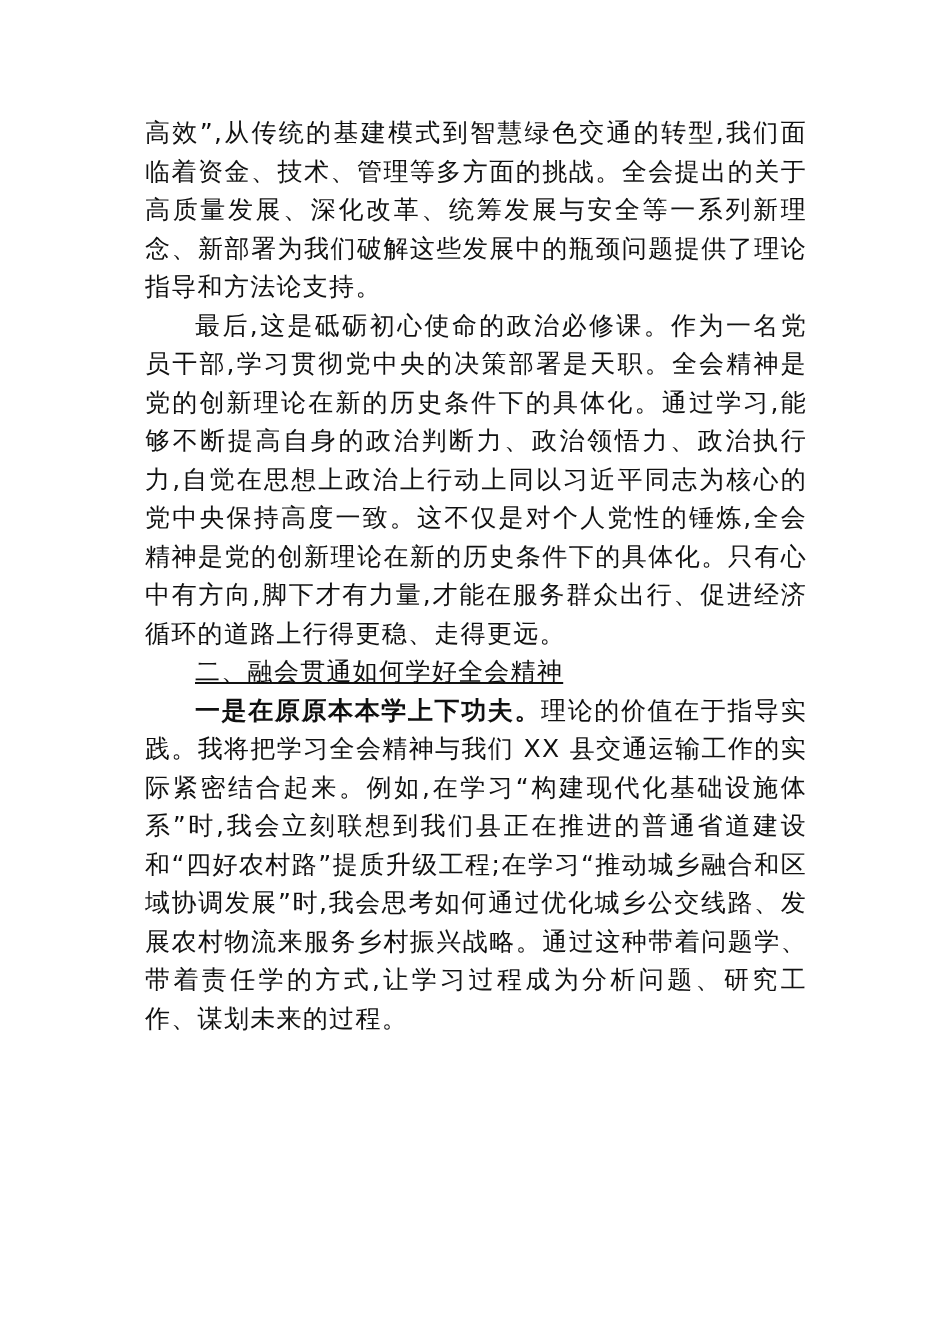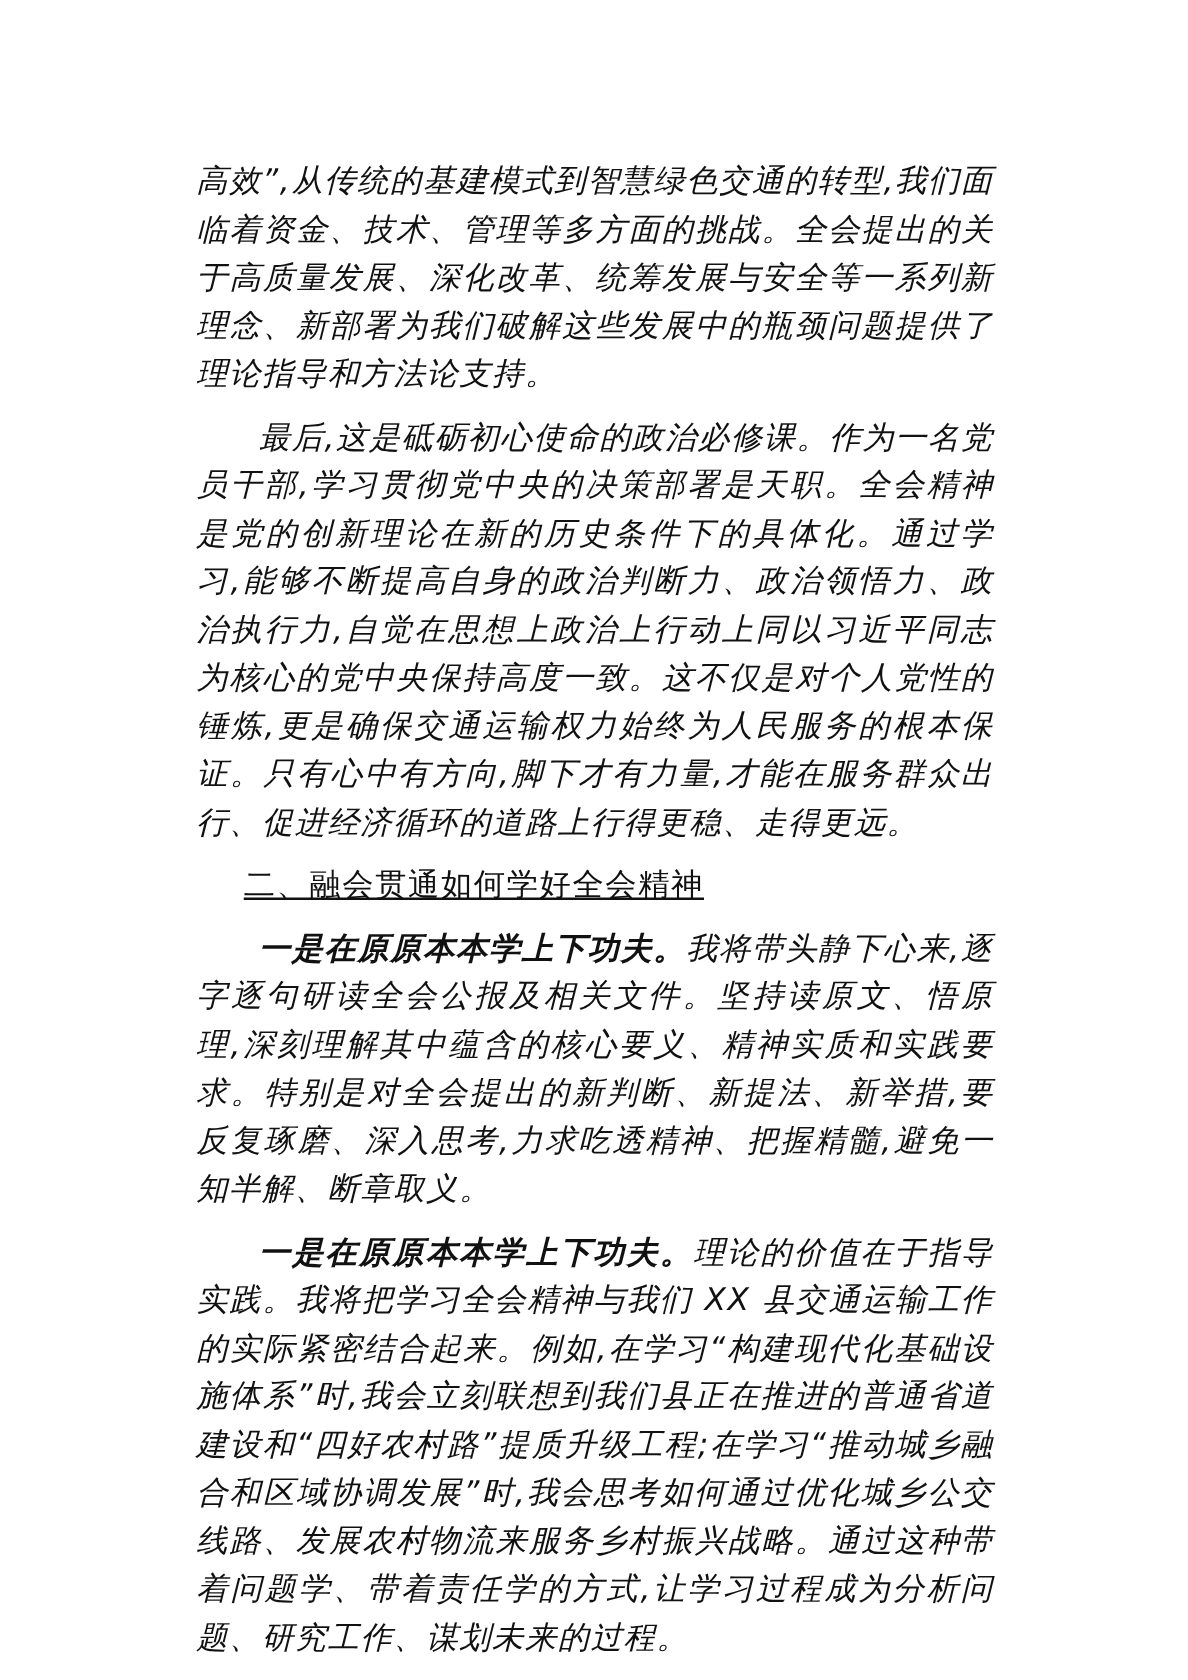--- a/index.html
+++ b/index.html
@@ -18,45 +18,43 @@
     left: 145px;
     top: 114px;
     width: 662px;
     font-family: "DejaVu Sans", "Liberation Sans", sans-serif;
     font-size: 25px;
     line-height: 38.5px;
     color: #111111;
     letter-spacing: 1.3px;
   }
   .para {
-    margin: 12px;
+    margin: 0;
     text-align: justify;
     text-justify: inter-character;
-    font-style: italic;
   }
   .indent {
     text-indent: 2em;
   }
   .heading {
     margin: 0;
     text-indent: 2em;
     font-weight: normal;
     text-decoration: underline;
   }
   .lead {
     font-weight: bold;
   }
 </style>
 </head>
 <body>
 
 <div class="page">
   <p class="para">高效”,从传统的基建模式到智慧绿色交通的转型,我们面临着资金、技术、管理等多方面的挑战。全会提出的关于高质量发展、深化改革、统筹发展与安全等一系列新理念、新部署为我们破解这些发展中的瓶颈问题提供了理论指导和方法论支持。</p>
 
-  <p class="para indent">最后,这是砥砺初心使命的政治必修课。作为一名党员干部,学习贯彻党中央的决策部署是天职。全会精神是党的创新理论在新的历史条件下的具体化。通过学习,能够不断提高自身的政治判断力、政治领悟力、政治执行力,自觉在思想上政治上行动上同以习近平同志为核心的党中央保持高度一致。这不仅是对个人党性的锤炼,更是确保交通运输权力始终为人民服务的根本保证。只有心中有方向,脚下才有力量,才能在服务群众出行、促进经济循环的道路上行得更稳、走得更远。</p>
+  <p class="para indent">最后,这是砥砺初心使命的政治必修课。作为一名党员干部,学习贯彻党中央的决策部署是天职。全会精神是党的创新理论在新的历史条件下的具体化。通过学习,能够不断提高自身的政治判断力、政治领悟力、政治执行力,自觉在思想上政治上行动上同以习近平同志为核心的党中央保持高度一致。这不仅是对个人党性的锤炼,全会精神是党的创新理论在新的历史条件下的具体化。只有心中有方向,脚下才有力量,才能在服务群众出行、促进经济循环的道路上行得更稳、走得更远。</p>
 
   <p class="heading">二、融会贯通如何学好全会精神</p>
 
 
-  <p class="para indent"><span class="lead">一是在原原本本学上下功夫。</span><span>我将带头静下心来,逐字逐句研读全会公报及相关文件。坚持读原文、悟原理,深刻理解其中蕴含的核心要义、精神实质和实践要求。特别是对全会提出的新判断、新提法、新举措,要反复琢磨、深入思考,力求吃透精神、把握精髓,避免一知半解、断章取义。</span></p>
 
   <p class="para indent"><span class="lead">一是在原原本本学上下功夫。</span><span>理论的价值在于指导实践。我将把学习全会精神与我们 XX 县交通运输工作的实际紧密结合起来。例如,在学习“构建现代化基础设施体系”时,我会立刻联想到我们县正在推进的普通省道建设和“四好农村路”提质升级工程;在学习“推动城乡融合和区域协调发展”时,我会思考如何通过优化城乡公交线路、发展农村物流来服务乡村振兴战略。通过这种带着问题学、带着责任学的方式,让学习过程成为分析问题、研究工作、谋划未来的过程。</span></p>
 </div>
 
 </body></html>

